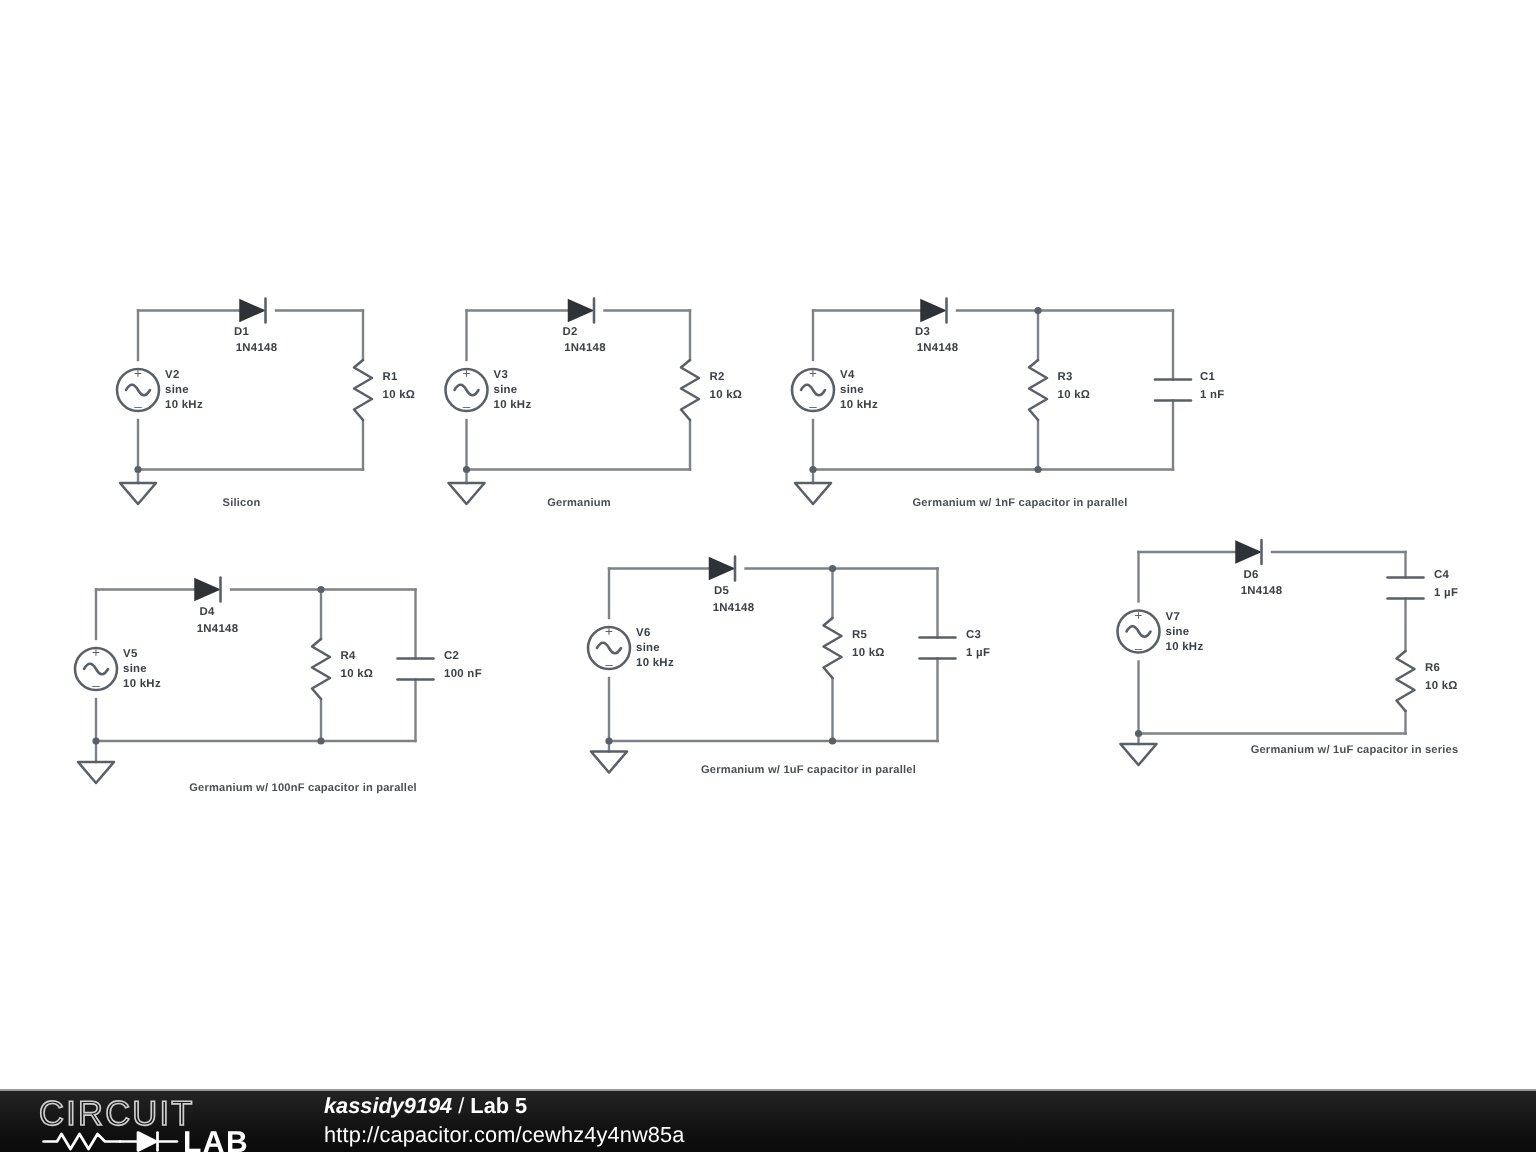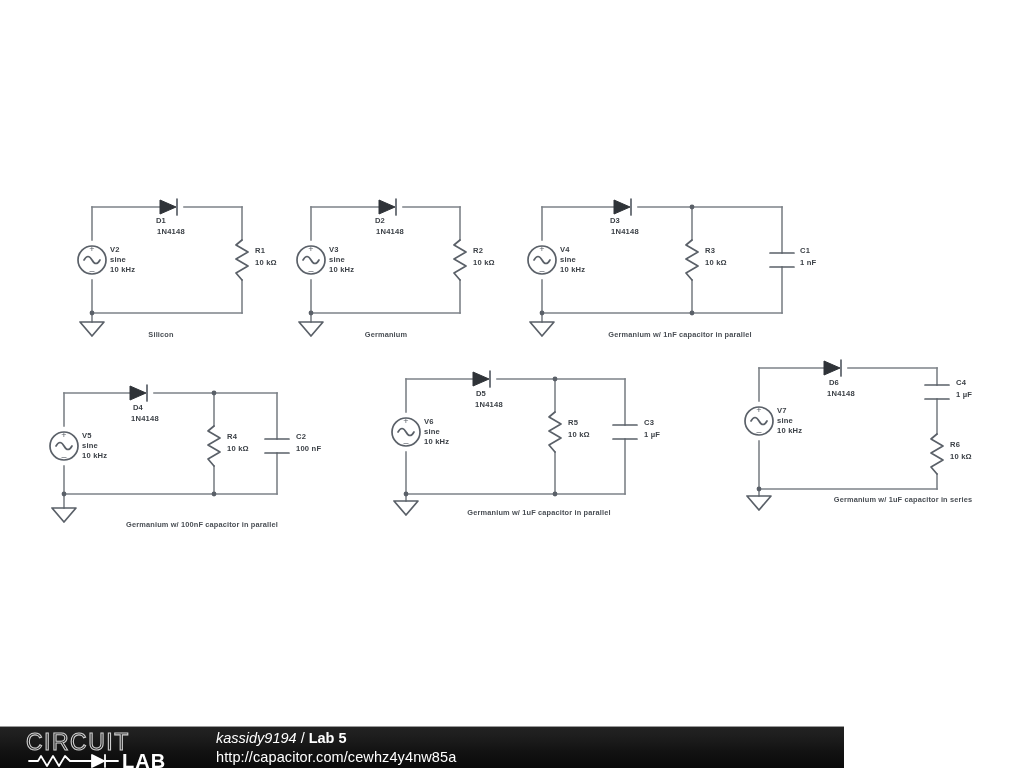--- a/index.html
+++ b/index.html
@@ -66,21 +66,21 @@
     font-size: 9px;
     fill: #5a6068;
     text-anchor: middle;
   }
 
   
   #footer {
     position: absolute;
     left: 0;
     top: 726px;
-    width: 844px;
+    width: 1024px;
     height: 42px;
     background: linear-gradient(to bottom, #232323 0%, #1a1a1a 35%, #121212 60%, #0a0a0a 100%);
     border-top: 1px solid #9a9a9a;
     box-sizing: border-box;
     overflow: hidden;
   }
   #logo {
     position: absolute;
     left: 26px;
     top: 3px;
@@ -93,21 +93,21 @@
     top: 2px;
     color: #ffffff;
     line-height: 19px;
   }
   .ft-line1 {
     font-size: 14.5px;
     white-space: nowrap;
   }
   .ft-user {
     font-style: italic;
-    font-weight: normal;
+    font-weight: bold;
   }
   .ft-sep {
     font-style: normal;
     font-weight: normal;
   }
   .ft-proj {
     font-weight: bold;
   }
   .ft-line2 {
     font-size: 14.5px;

